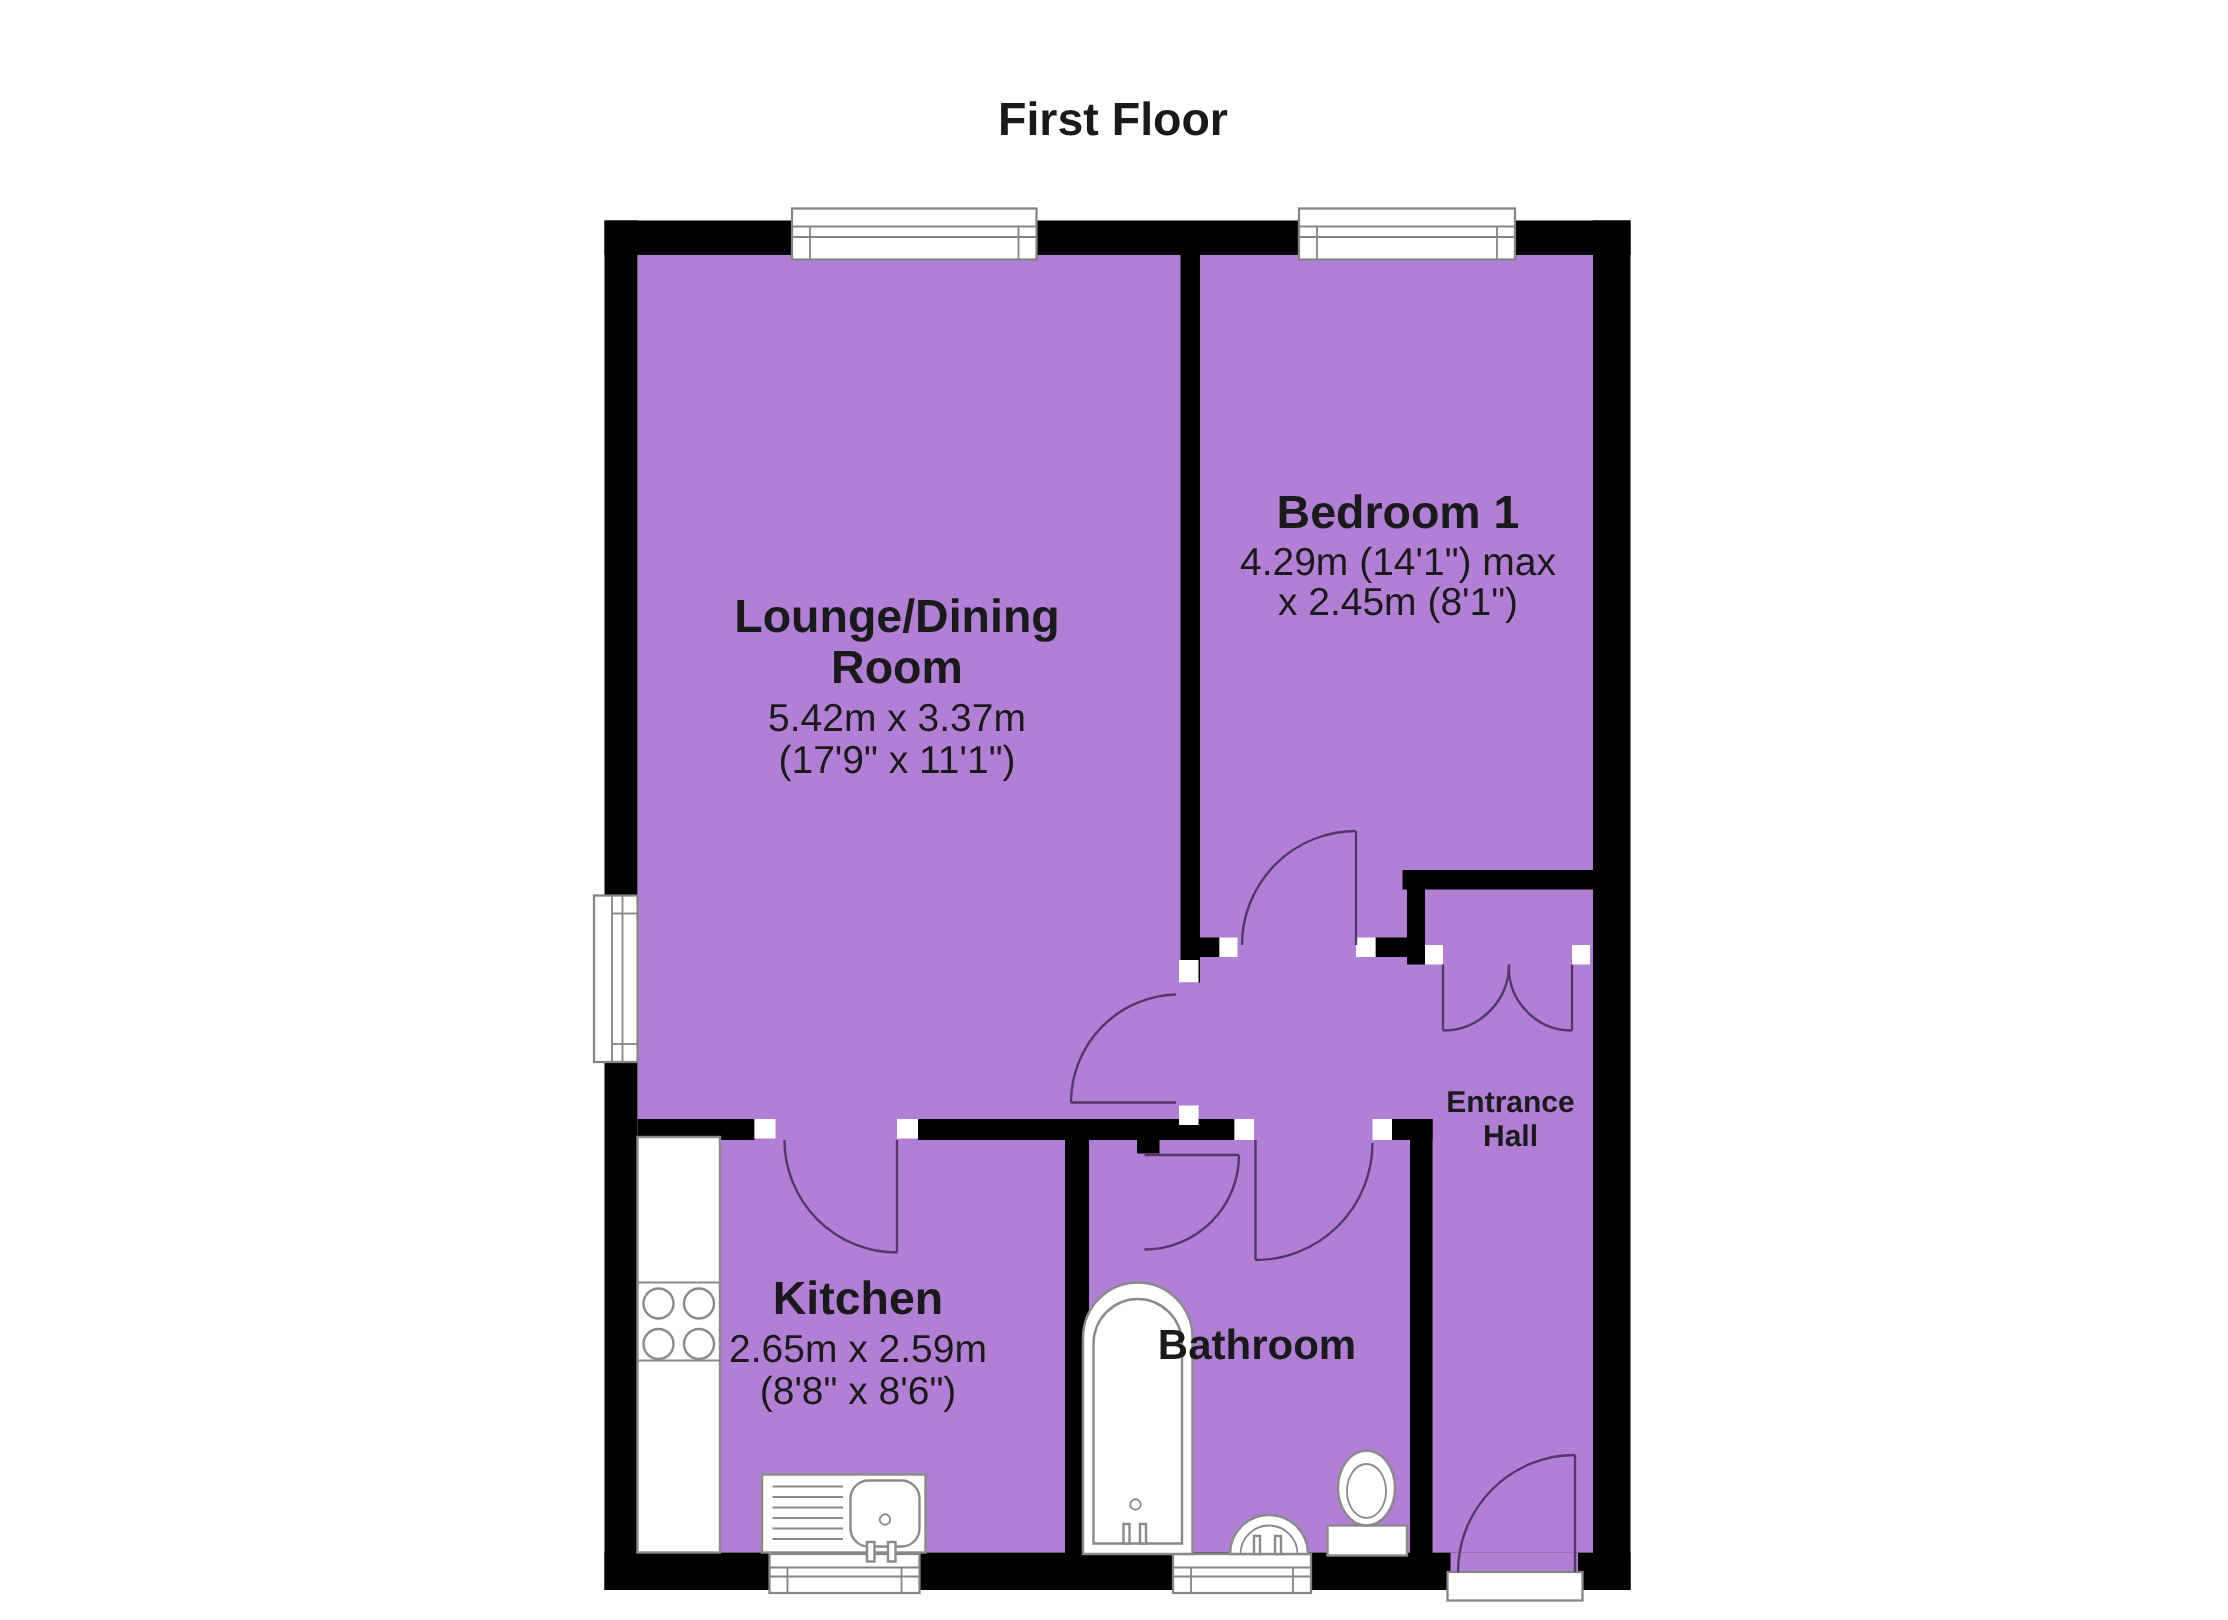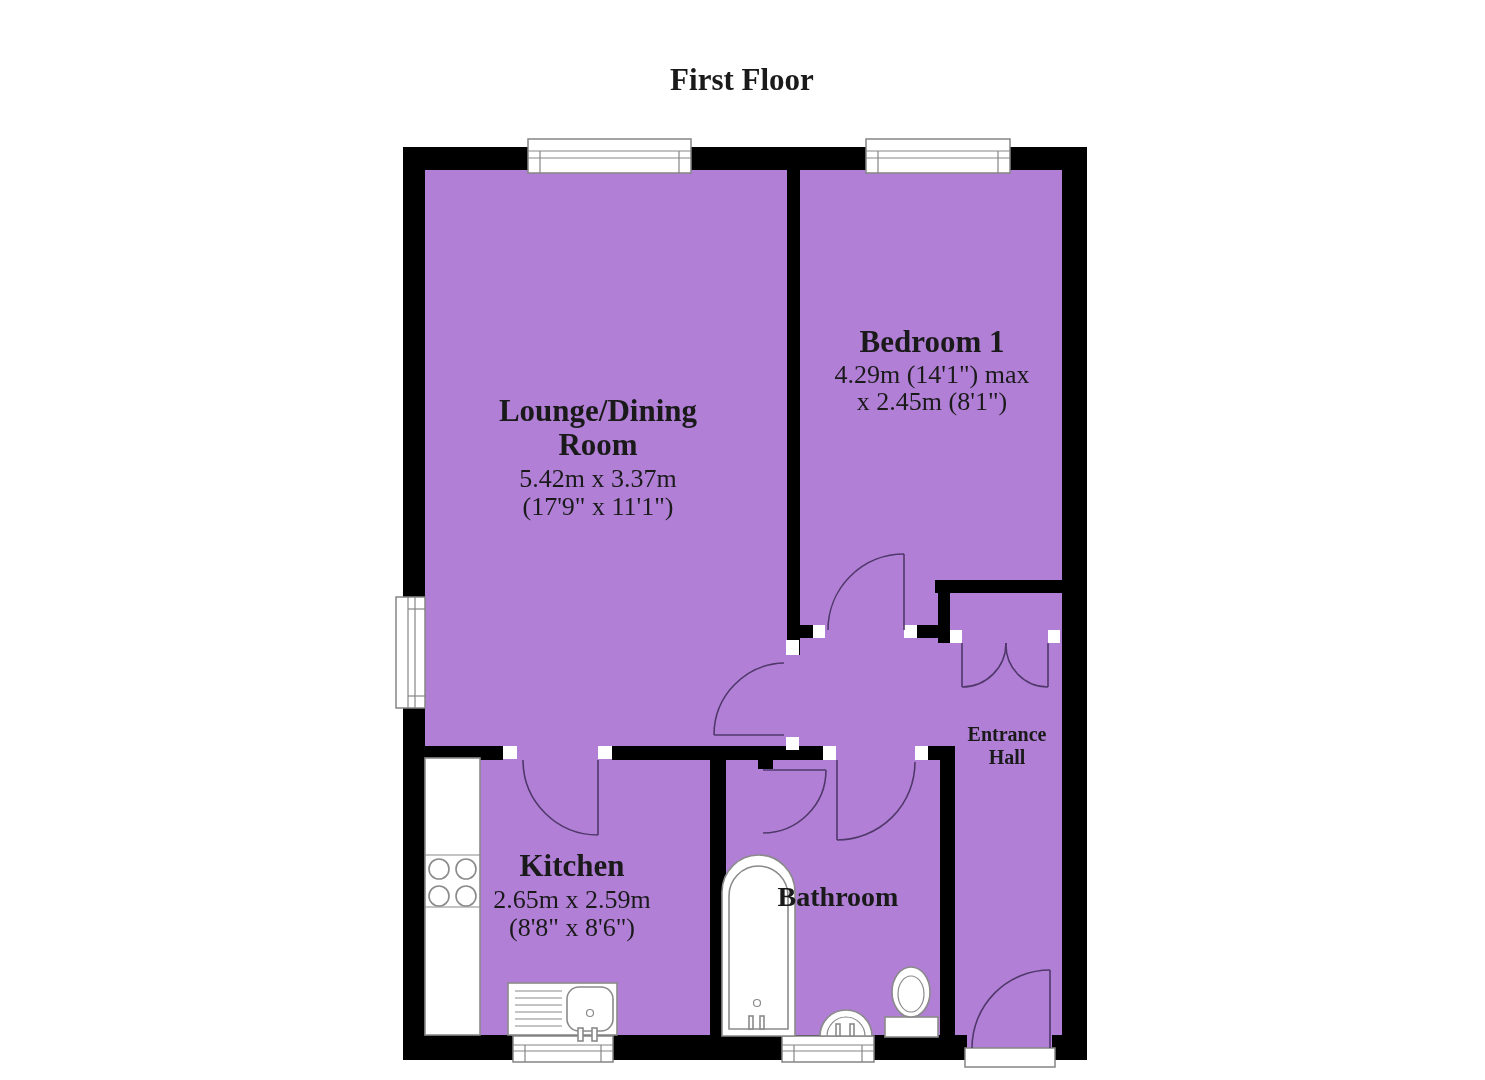--- a/index.html
+++ b/index.html
@@ -1,21 +1,21 @@
 <!DOCTYPE html>
 <html style="--room-fill: #b180d6; --wall: #000000; --door-arc: #50386b; --fixture-outline: #8a8a8a; --text: #1a1a1a; --background: #ffffff;"><head>
 <meta charset="utf-8">
 <style>
   :root{
     --room-fill:#b180d6; --wall:#000000; --door-arc:#50386b;
     --fixture-outline:#8a8a8a; --text:#1a1a1a; --background:#ffffff;
   }
   html,body{margin:0;padding:0;background:var(--background);}
   .canvas{position:relative;width:1485px;height:1080px;background:var(--background);
-          font-family:Liberation Serif, serif;}
+          font-family:Liberation Sans, sans-serif;}
   svg{position:absolute;left:0;top:0;}
   .room{fill:var(--room-fill);}
   .wall{fill:var(--wall);}
   .stop{fill:#ffffff;}
   .win{fill:#ffffff;stroke:#858585;stroke-width:1.5;}
   .winline{stroke:#858585;stroke-width:1.2;fill:none;}
   .fx{fill:#ffffff;stroke:var(--fixture-outline);stroke-width:1.6;}
   .fxline{stroke:var(--fixture-outline);stroke-width:1.2;fill:none;}
   .door{stroke:var(--door-arc);stroke-width:1.6;fill:none;}
   .lbl{fill:var(--text);text-anchor:middle;}

